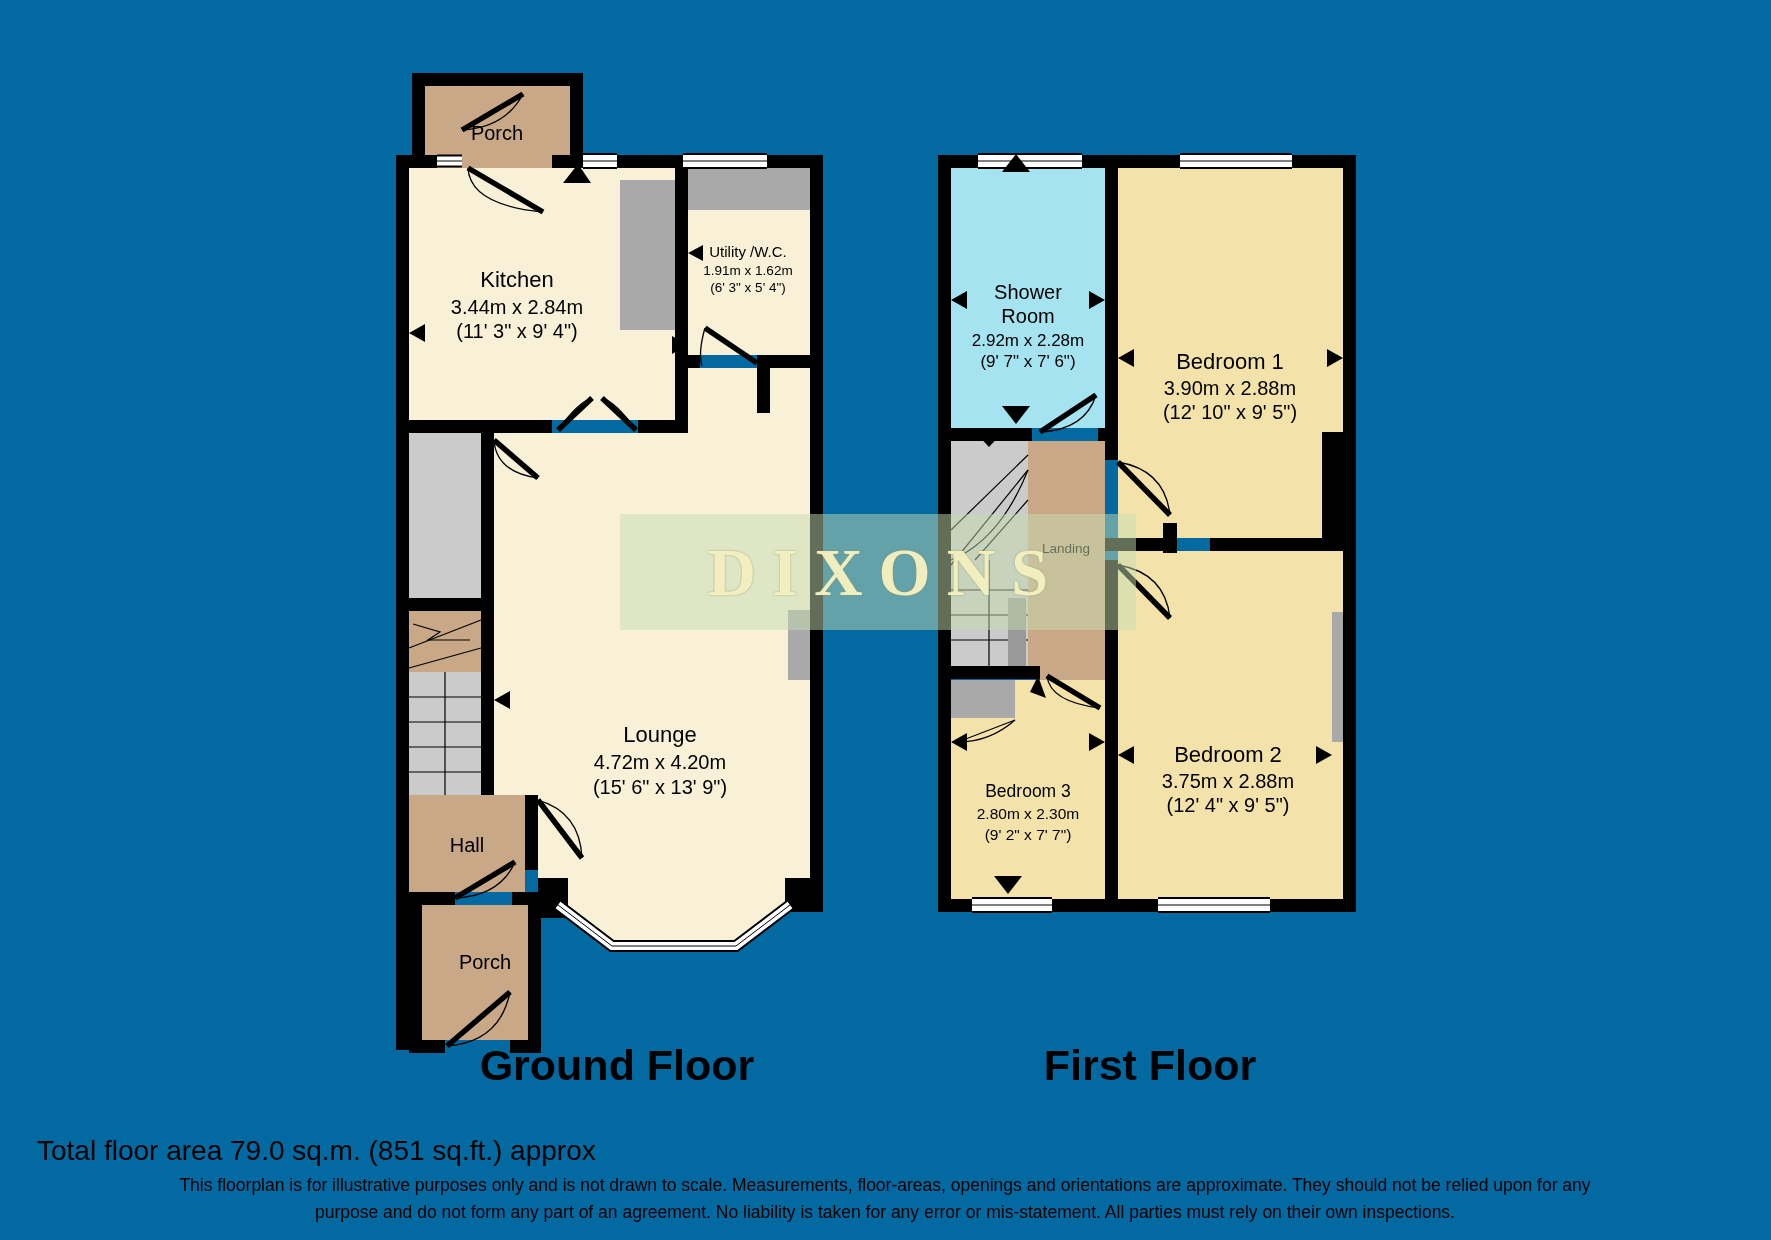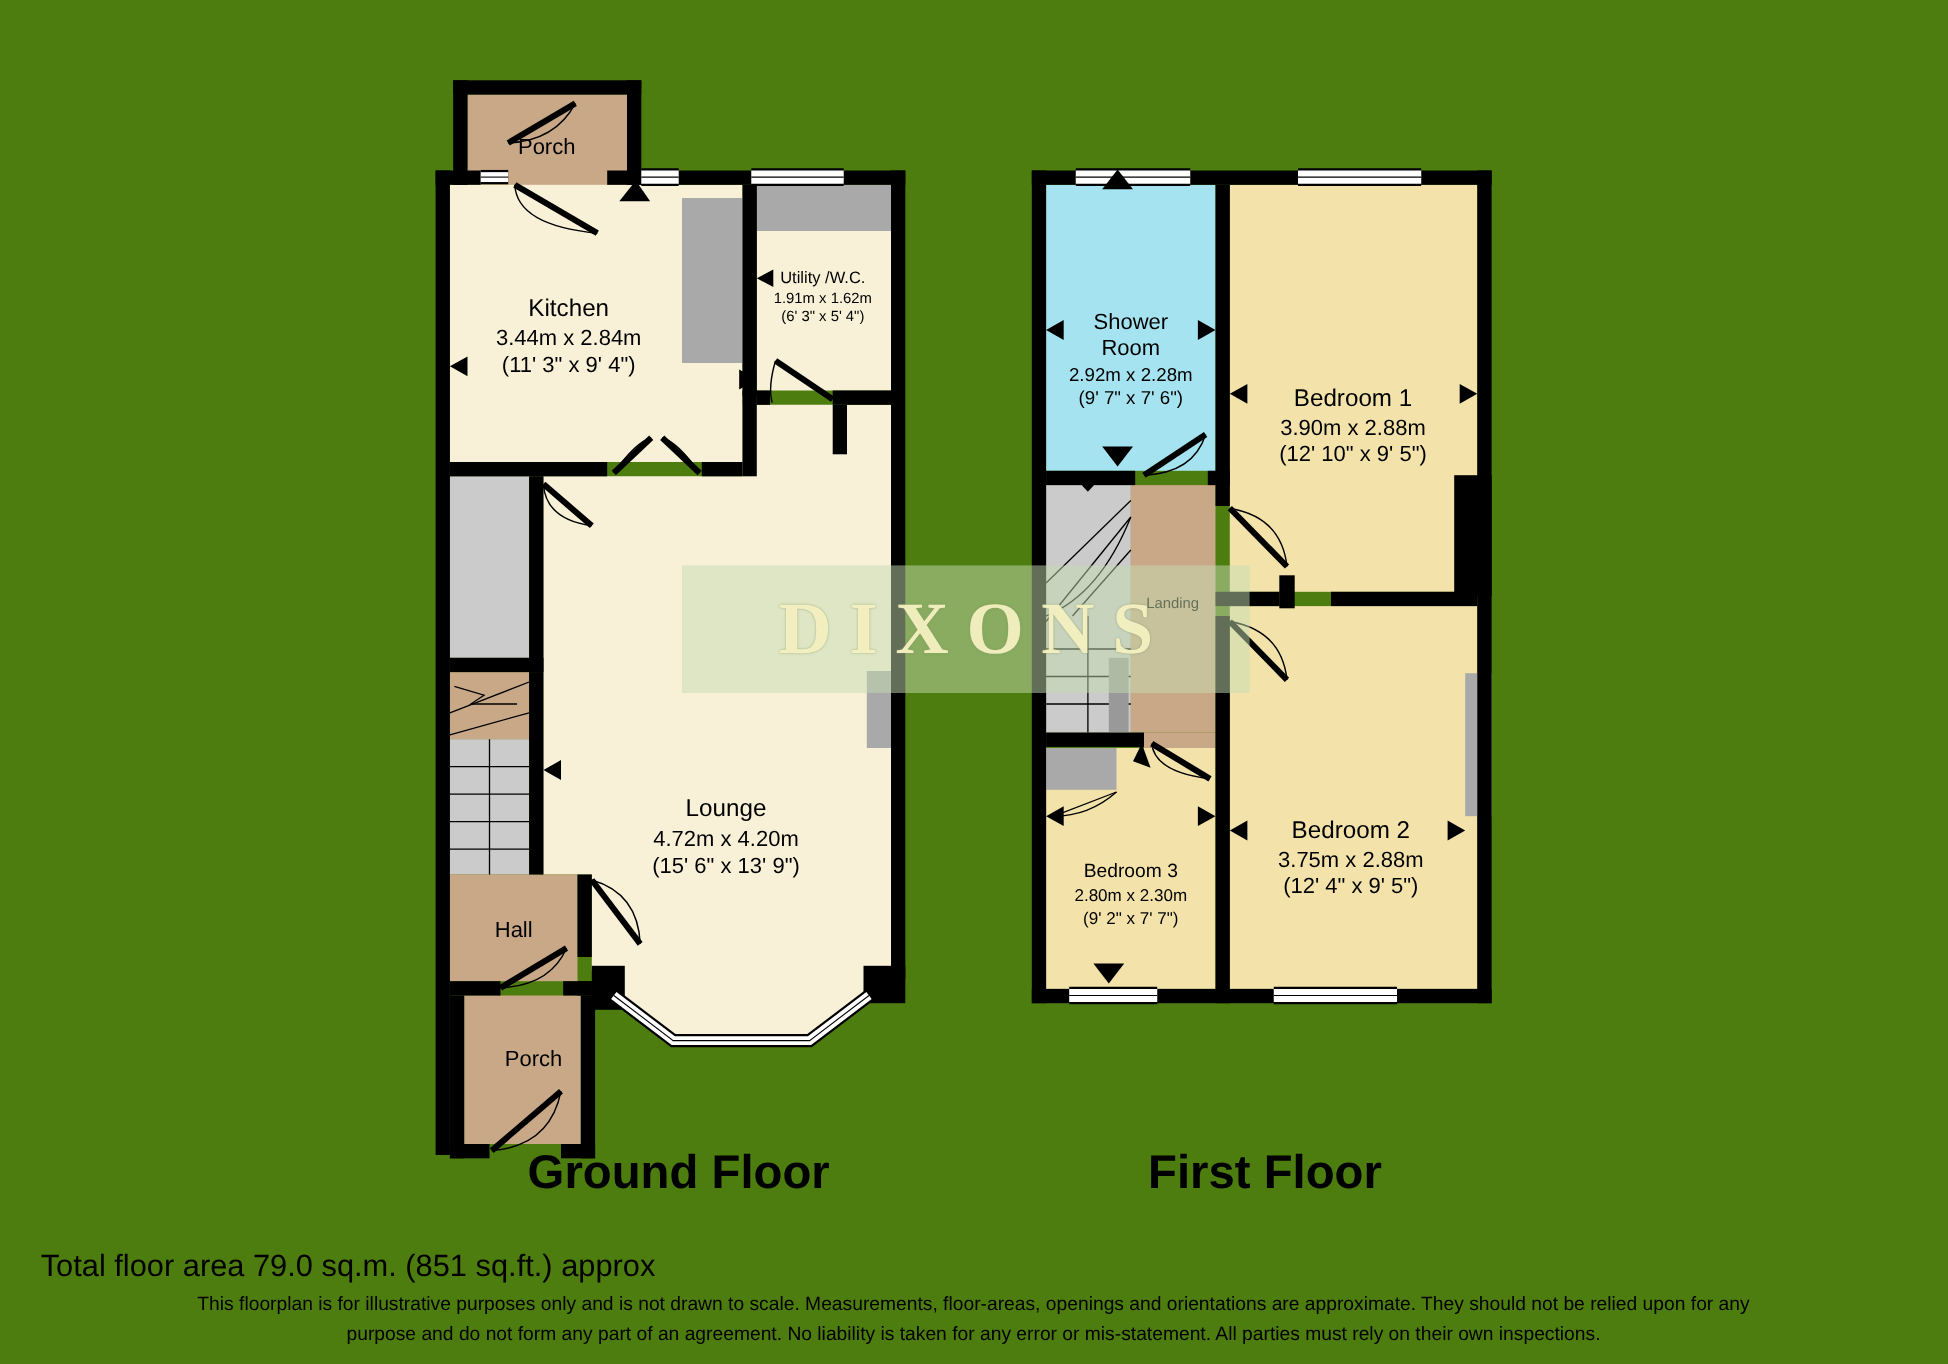--- a/index.html
+++ b/index.html
@@ -1,16 +1,16 @@
 <!DOCTYPE html>
 <html><head>
 <meta charset="utf-8">
 <style>
   html,body{margin:0;padding:0;background:#fff;}
-  #canvas{position:relative;width:1771px;height:1240px;background:#4d7c0f;overflow:hidden;
+  #canvas{position:relative;width:1771px;height:1240px;background:#0369a1;overflow:hidden;
           font-family:"Liberation Sans",sans-serif;}
   svg{position:absolute;left:0;top:0;}
   
   .wall{fill:#000;}
   .cream{fill:#f8f1d8;}
   .yellow{fill:#f3e3ab;}
   .tan{fill:#c8a886;}
   .cyan{fill:#a5e3f0;}
   .gray{fill:#a9a9a9;}
   .lgray{fill:#cbcbcb;}

